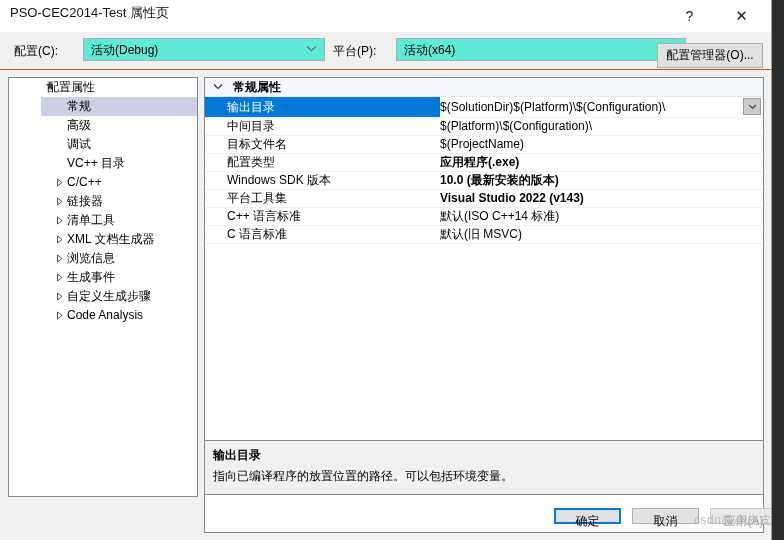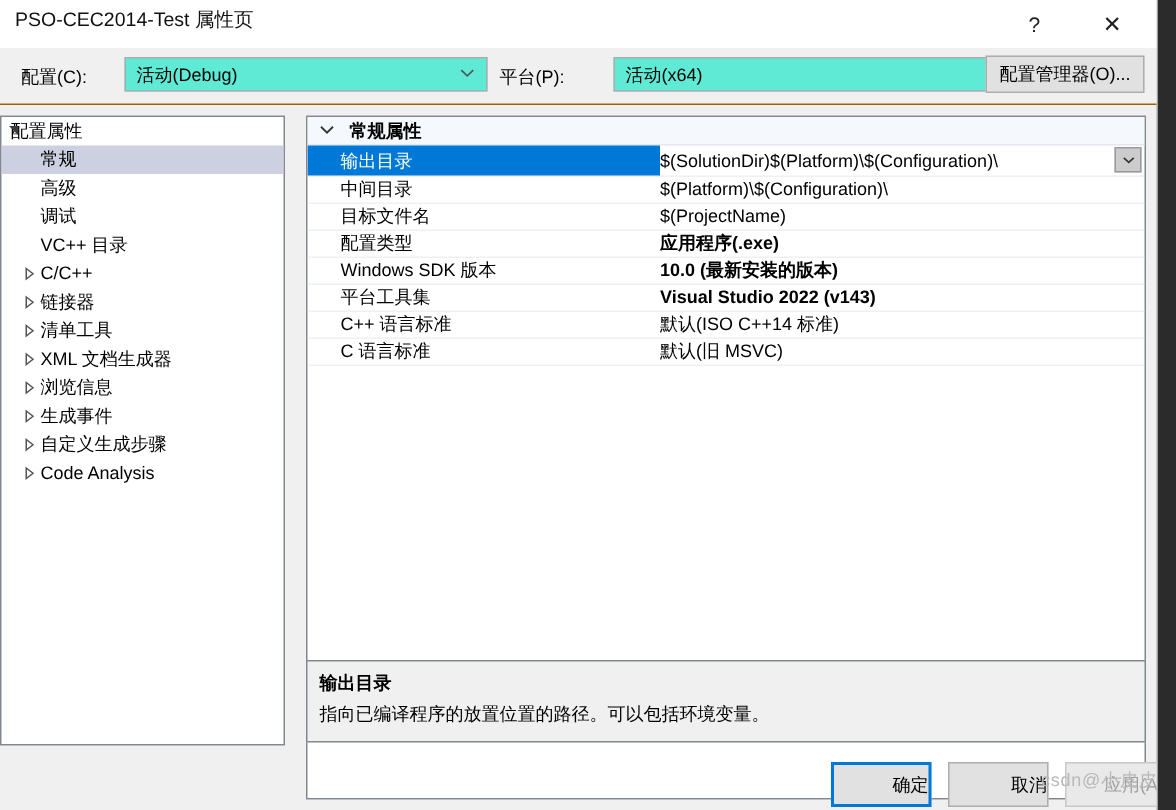--- a/index.html
+++ b/index.html
@@ -94,48 +94,49 @@
     white-space: nowrap;
   }
   .combo .chev {
     position: absolute;
     right: 7px; top: 4px;
     width: 11px; height: 11px;
   }
   #config-label  { left: 14px; }
   #config-combo  { left: 83px; width: 242px; }
   #platform-label{ left: 333px; }
-  #platform-combo{ left: 409px; width: 290px; }
+  #platform-combo{ left: 396px; width: 290px; }
 
   #config-mgr-btn {
     position: absolute;
-    left: 657px; top: 5px;
+    left: 657px; top: 11px;
     width: 106px; height: 25px;
     background: #e1e1e1;
     border: 1px solid #adadad;
     box-sizing: border-box;
     font-size: 12px;
     color: #000;
     font-family: "Liberation Sans", sans-serif;
     cursor: default;
     padding: 0;
     line-height: 23px;
     text-align: center;
     white-space: nowrap;
   }
 
   
   #tree-panel {
     position: absolute;
-    left: 0; top: 77px;
+    left: 8px; top: 77px;
     width: 190px; height: 420px;
     background: #ffffff;
     border: 1px solid #828790;
     box-sizing: border-box;
     overflow: hidden;
+    padding-left: 32px;
   }
   .tree-item {
     position: relative;
     height: 19px;
     line-height: 19px;
     white-space: nowrap;
     cursor: default;
     font-size: 12px;
     color: #000000;
   }
@@ -261,30 +262,30 @@
   #desc-body {
     font-size: 12px;
     color: #000;
     white-space: nowrap;
   }
 
   
   .footer-btn {
     position: absolute;
     top: 508px;
-    height: 30px;
+    height: 16px;
     font-size: 12px;
     font-family: "Liberation Sans", sans-serif;
     background: #e1e1e1;
     border: 1px solid #adadad;
     box-sizing: border-box;
     color: #000;
     cursor: default;
     padding: 0;
-    text-align: right;
+    text-align: center;
     white-space: nowrap;
     line-height: 24px;
   }
   #ok-btn     { left: 554px; width: 67px; border: 2px solid #0078d7; background: #e1e1e1; line-height: 22px; }
   #cancel-btn { left: 632px; width: 67px; }
   #apply-btn  { left: 710px; width: 67px; color: #a0a0a0; background: #e9e9e9; border-color: #c8c8c8; }
 
   #watermark {
     position: absolute;
     left: 694px; top: 512px;

